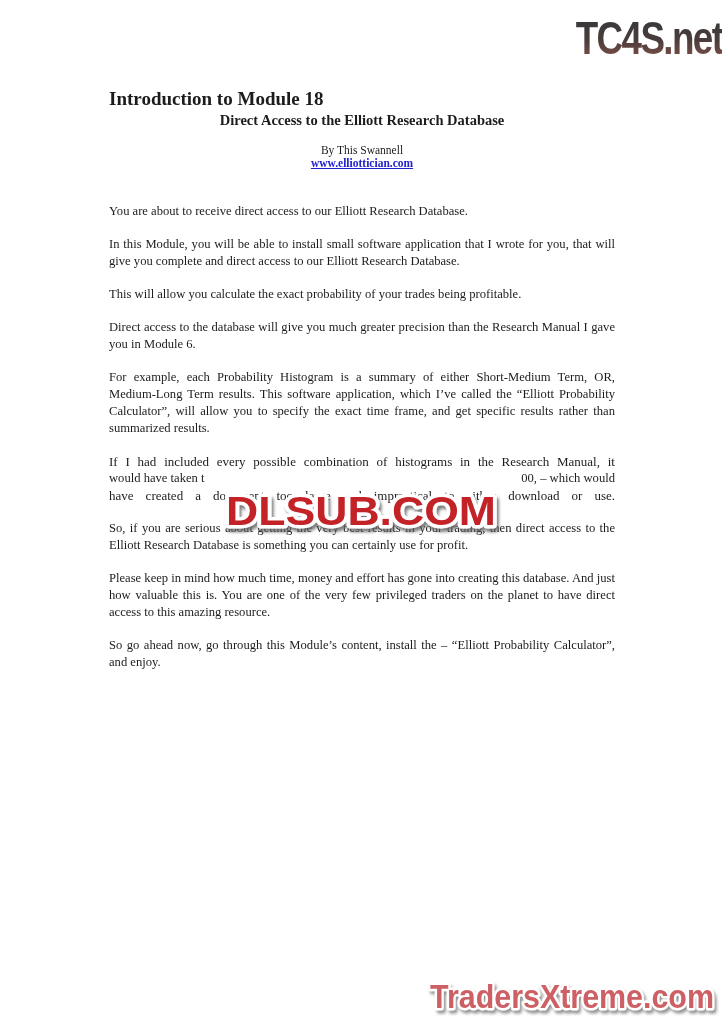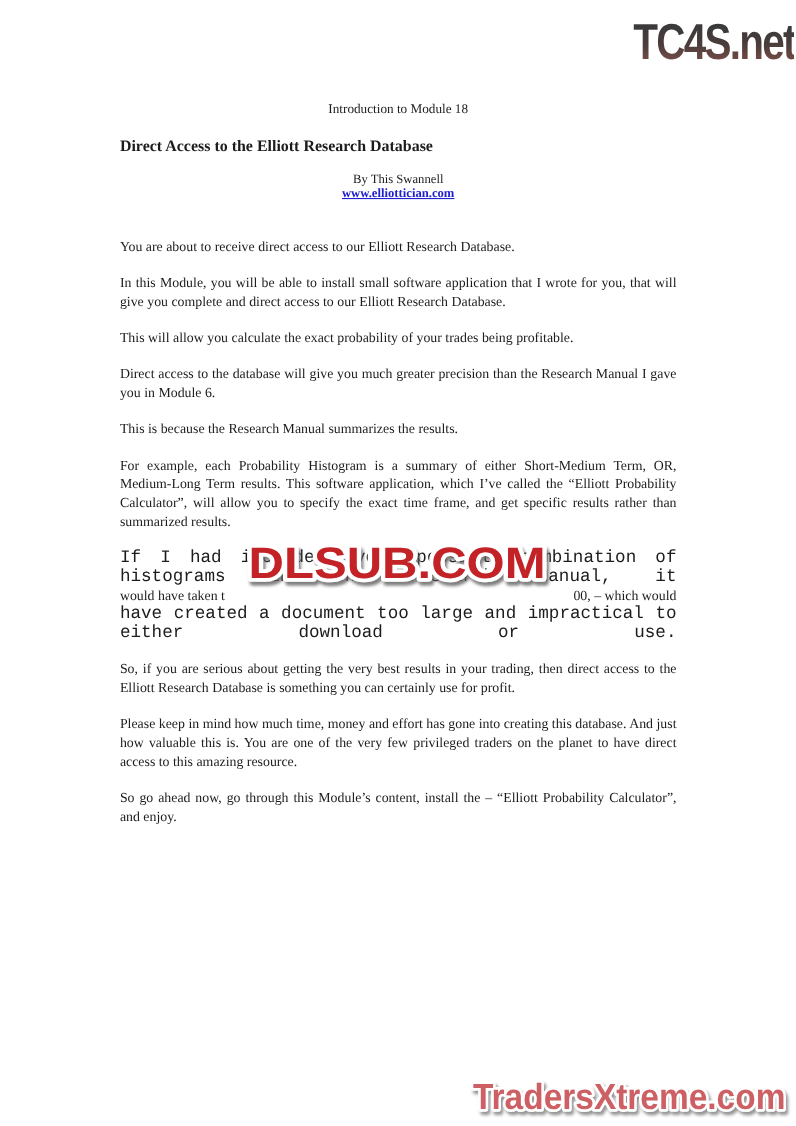--- a/index.html
+++ b/index.html
@@ -31,36 +31,36 @@
     -webkit-background-clip:text;
     background-clip:text;
     color:transparent;
     text-shadow:none;
   }
 
   
   .content {
     position:absolute; left:109px; top:88px; width:506px;
   }
-  .title   { font-size:12px;  line-height:22px; font-weight:normal; text-align:center; }
-  .subtitle{ font-size:14.5px;line-height:17px; font-weight:bold; text-align:left; margin-top:15px; }
+  .title   { font-size:19px;  line-height:22px; font-weight:bold; text-align:left; }
+  .subtitle{ font-size:14.5px;line-height:17px; font-weight:bold; text-align:center; margin-top:2px; }
   .byline  { font-size:11.5px;line-height:13px; text-align:center; margin-top:15px; }
   .sitelink{ display:block; font-size:11.5px; line-height:13px; text-align:center;
              font-weight:bold; color:#2020cf; text-decoration:underline; }
 
   .body-copy { margin-top:33px; }
   .para {
     font-size:12.6px; line-height:17px;
     text-align:justify;
     margin-bottom:16px;
   }
   .obscured { margin-bottom:16px; }
   .oline {
-    font-size:16px; line-height:17px;
-    text-align:justify; text-align-last:justify;font-family:Liberation Mono, monospace;
+    font-size:13px; line-height:17px;
+    text-align:justify; text-align-last:justify;
   }
   .oline-split { display:flex; justify-content:space-between; font-size:12.6px; line-height:17px; }
 
   
   .wm-dlsub   { position:absolute; left:215px; top:481px; }
   .wm-traders { position:absolute; left:422px; top:975px; }
 </style>
 </head>
 <body>
 
@@ -74,21 +74,20 @@
     <div class="title">Introduction to Module 18</div>
     <div class="subtitle">Direct Access to the Elliott Research Database</div>
     <div class="byline">By This Swannell</div>
     <a class="sitelink" href="#">www.elliottician.com</a>
 
     <div class="body-copy">
       <p class="para">You are about to receive direct access to our Elliott Research Database.</p>
       <p class="para">In this Module, you will be able to install small software application that I wrote for you, that will give you complete and direct access to our Elliott Research Database.</p>
       <p class="para">This will allow you calculate the exact probability of your trades being profitable.</p>
       <p class="para">Direct access to the database will give you much greater precision than the Research Manual I gave you in Module 6.</p>
-      <p class="para">This is because the Research Manual summarizes the results.</p>
       <p class="para">For example, each Probability Histogram is a summary of either Short-Medium Term, OR, Medium-Long Term results. This software application, which I’ve called the “Elliott Probability Calculator”, will allow you to specify the exact time frame, and get specific results rather than summarized results.</p>
 
       <div class="obscured">
         <div class="oline">If I had included every possible combination of histograms in the Research Manual, it</div>
         <div class="oline-split">
           <span>would have taken t</span>
           <span>00,  – which would</span>
         </div>
         <div class="oline">have created a document too large and impractical to either download or use.</div>
       </div>

